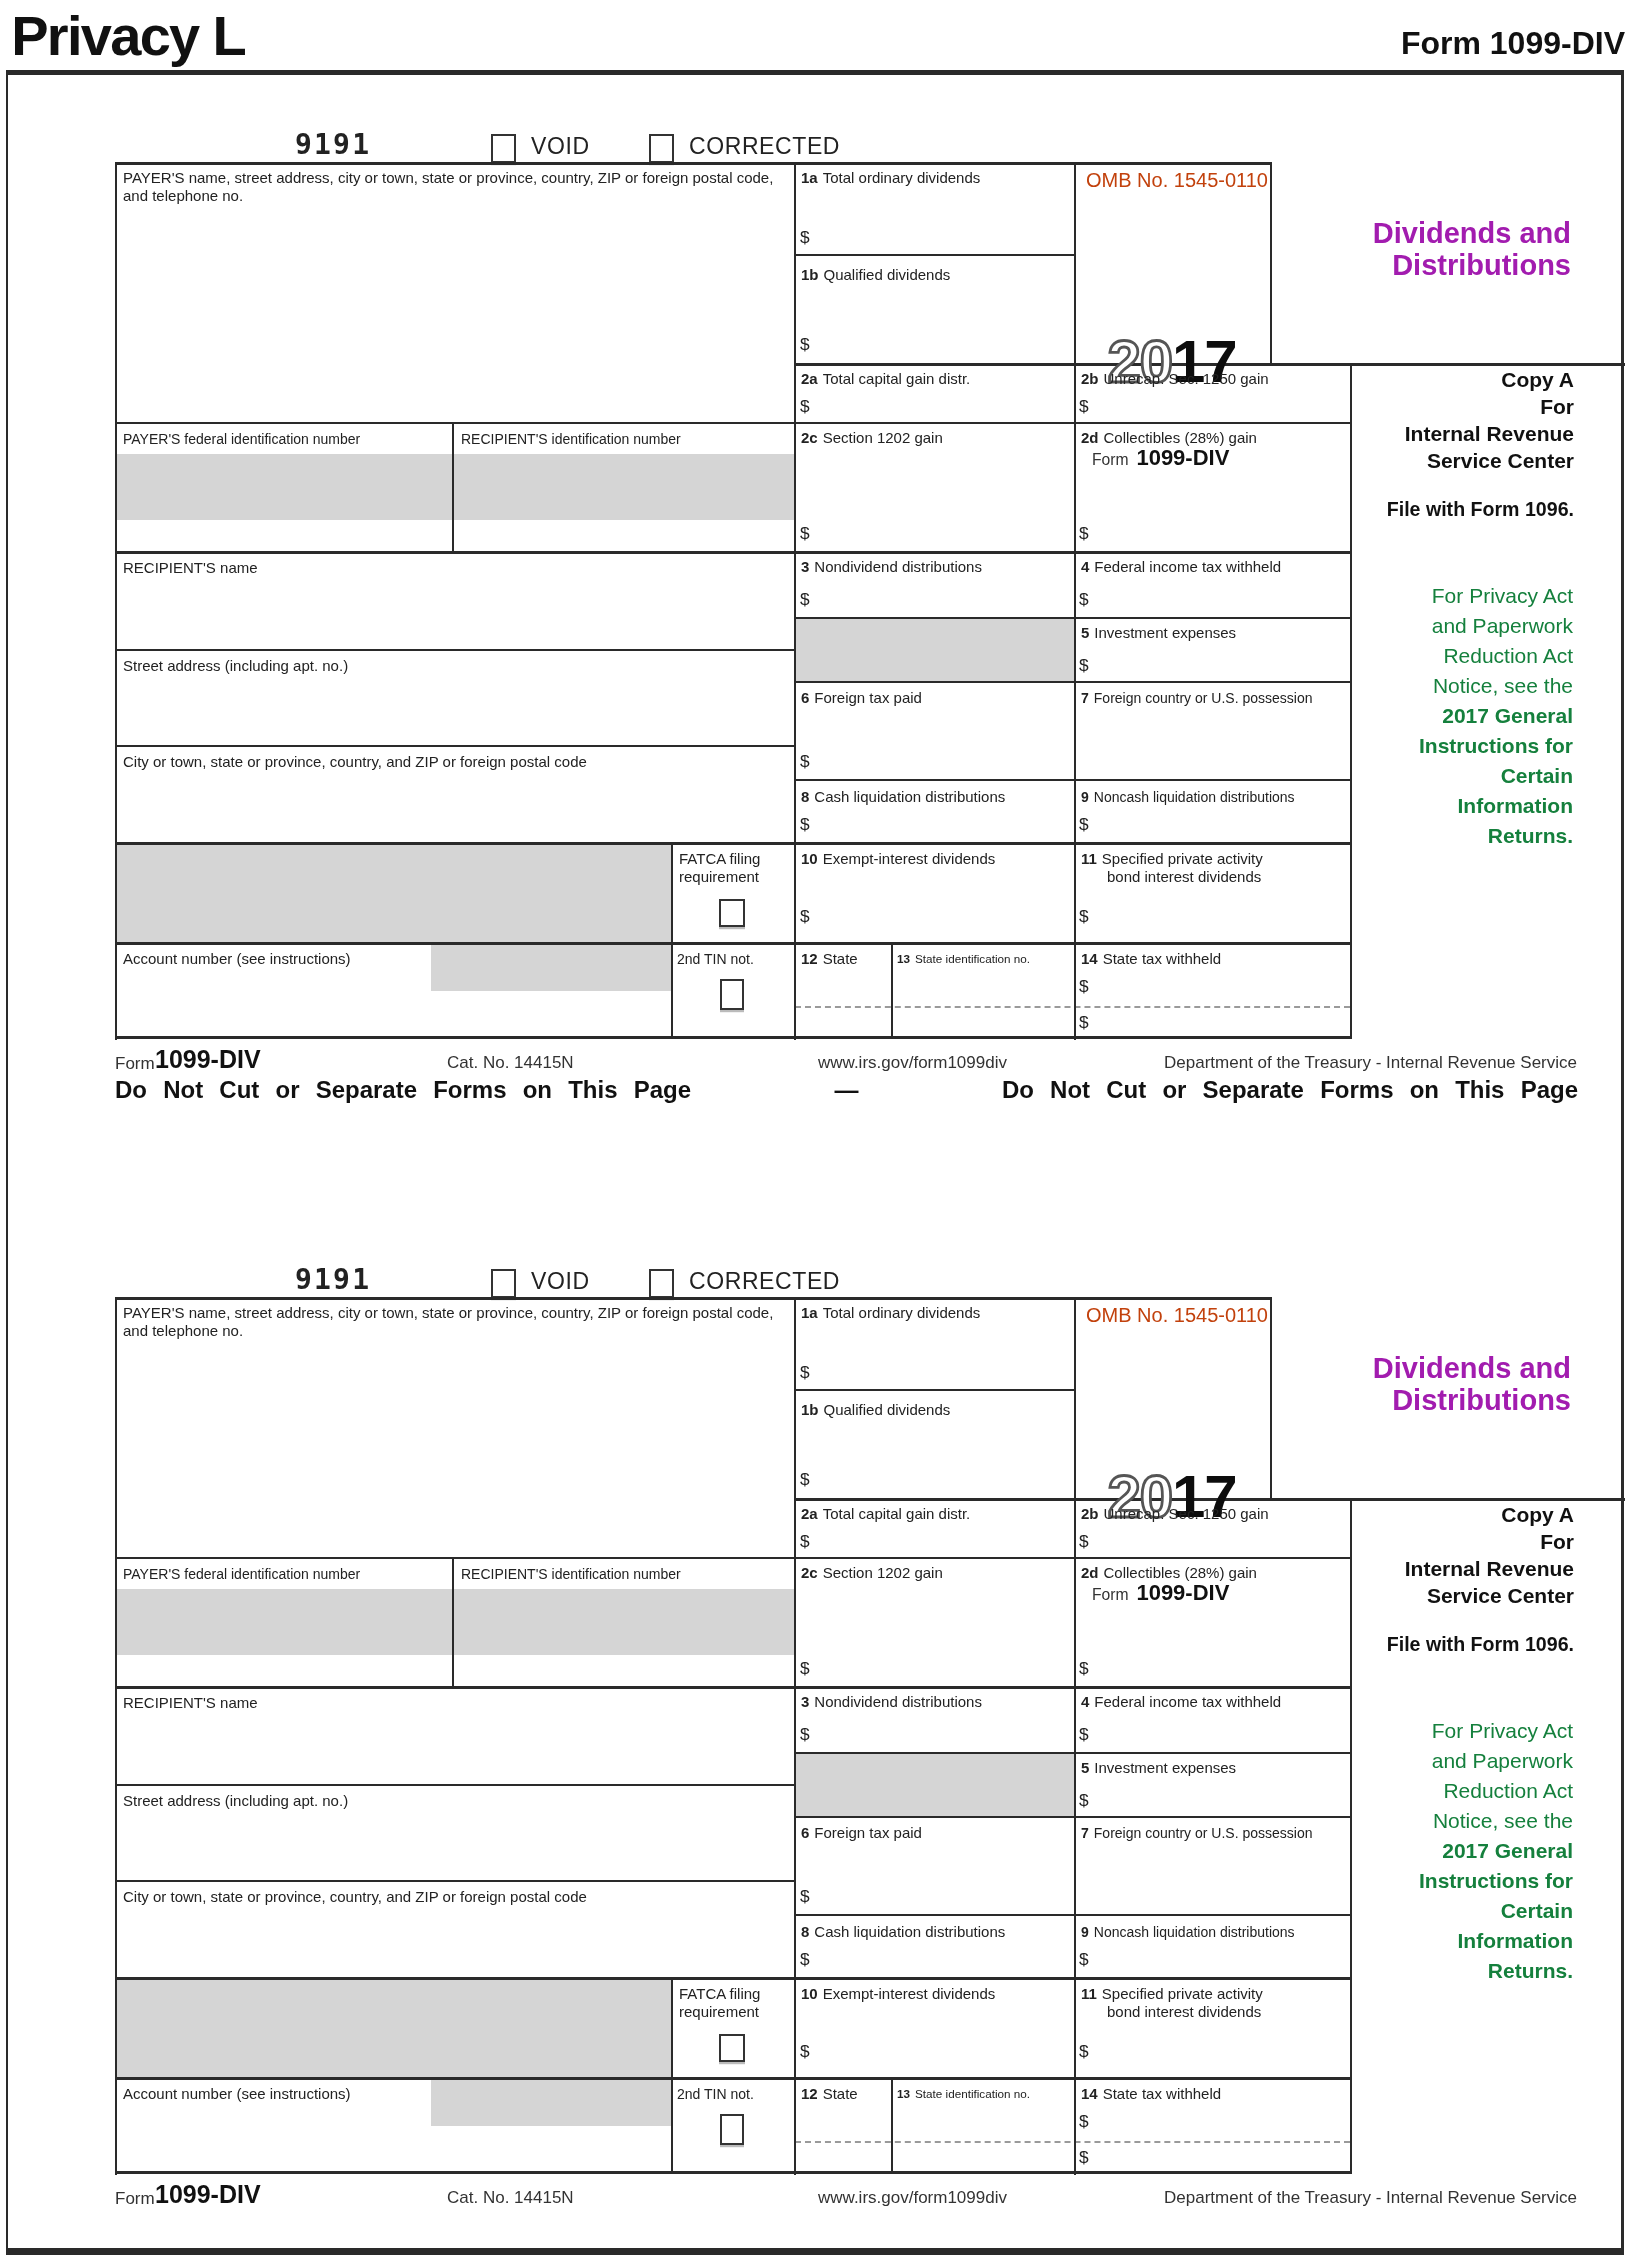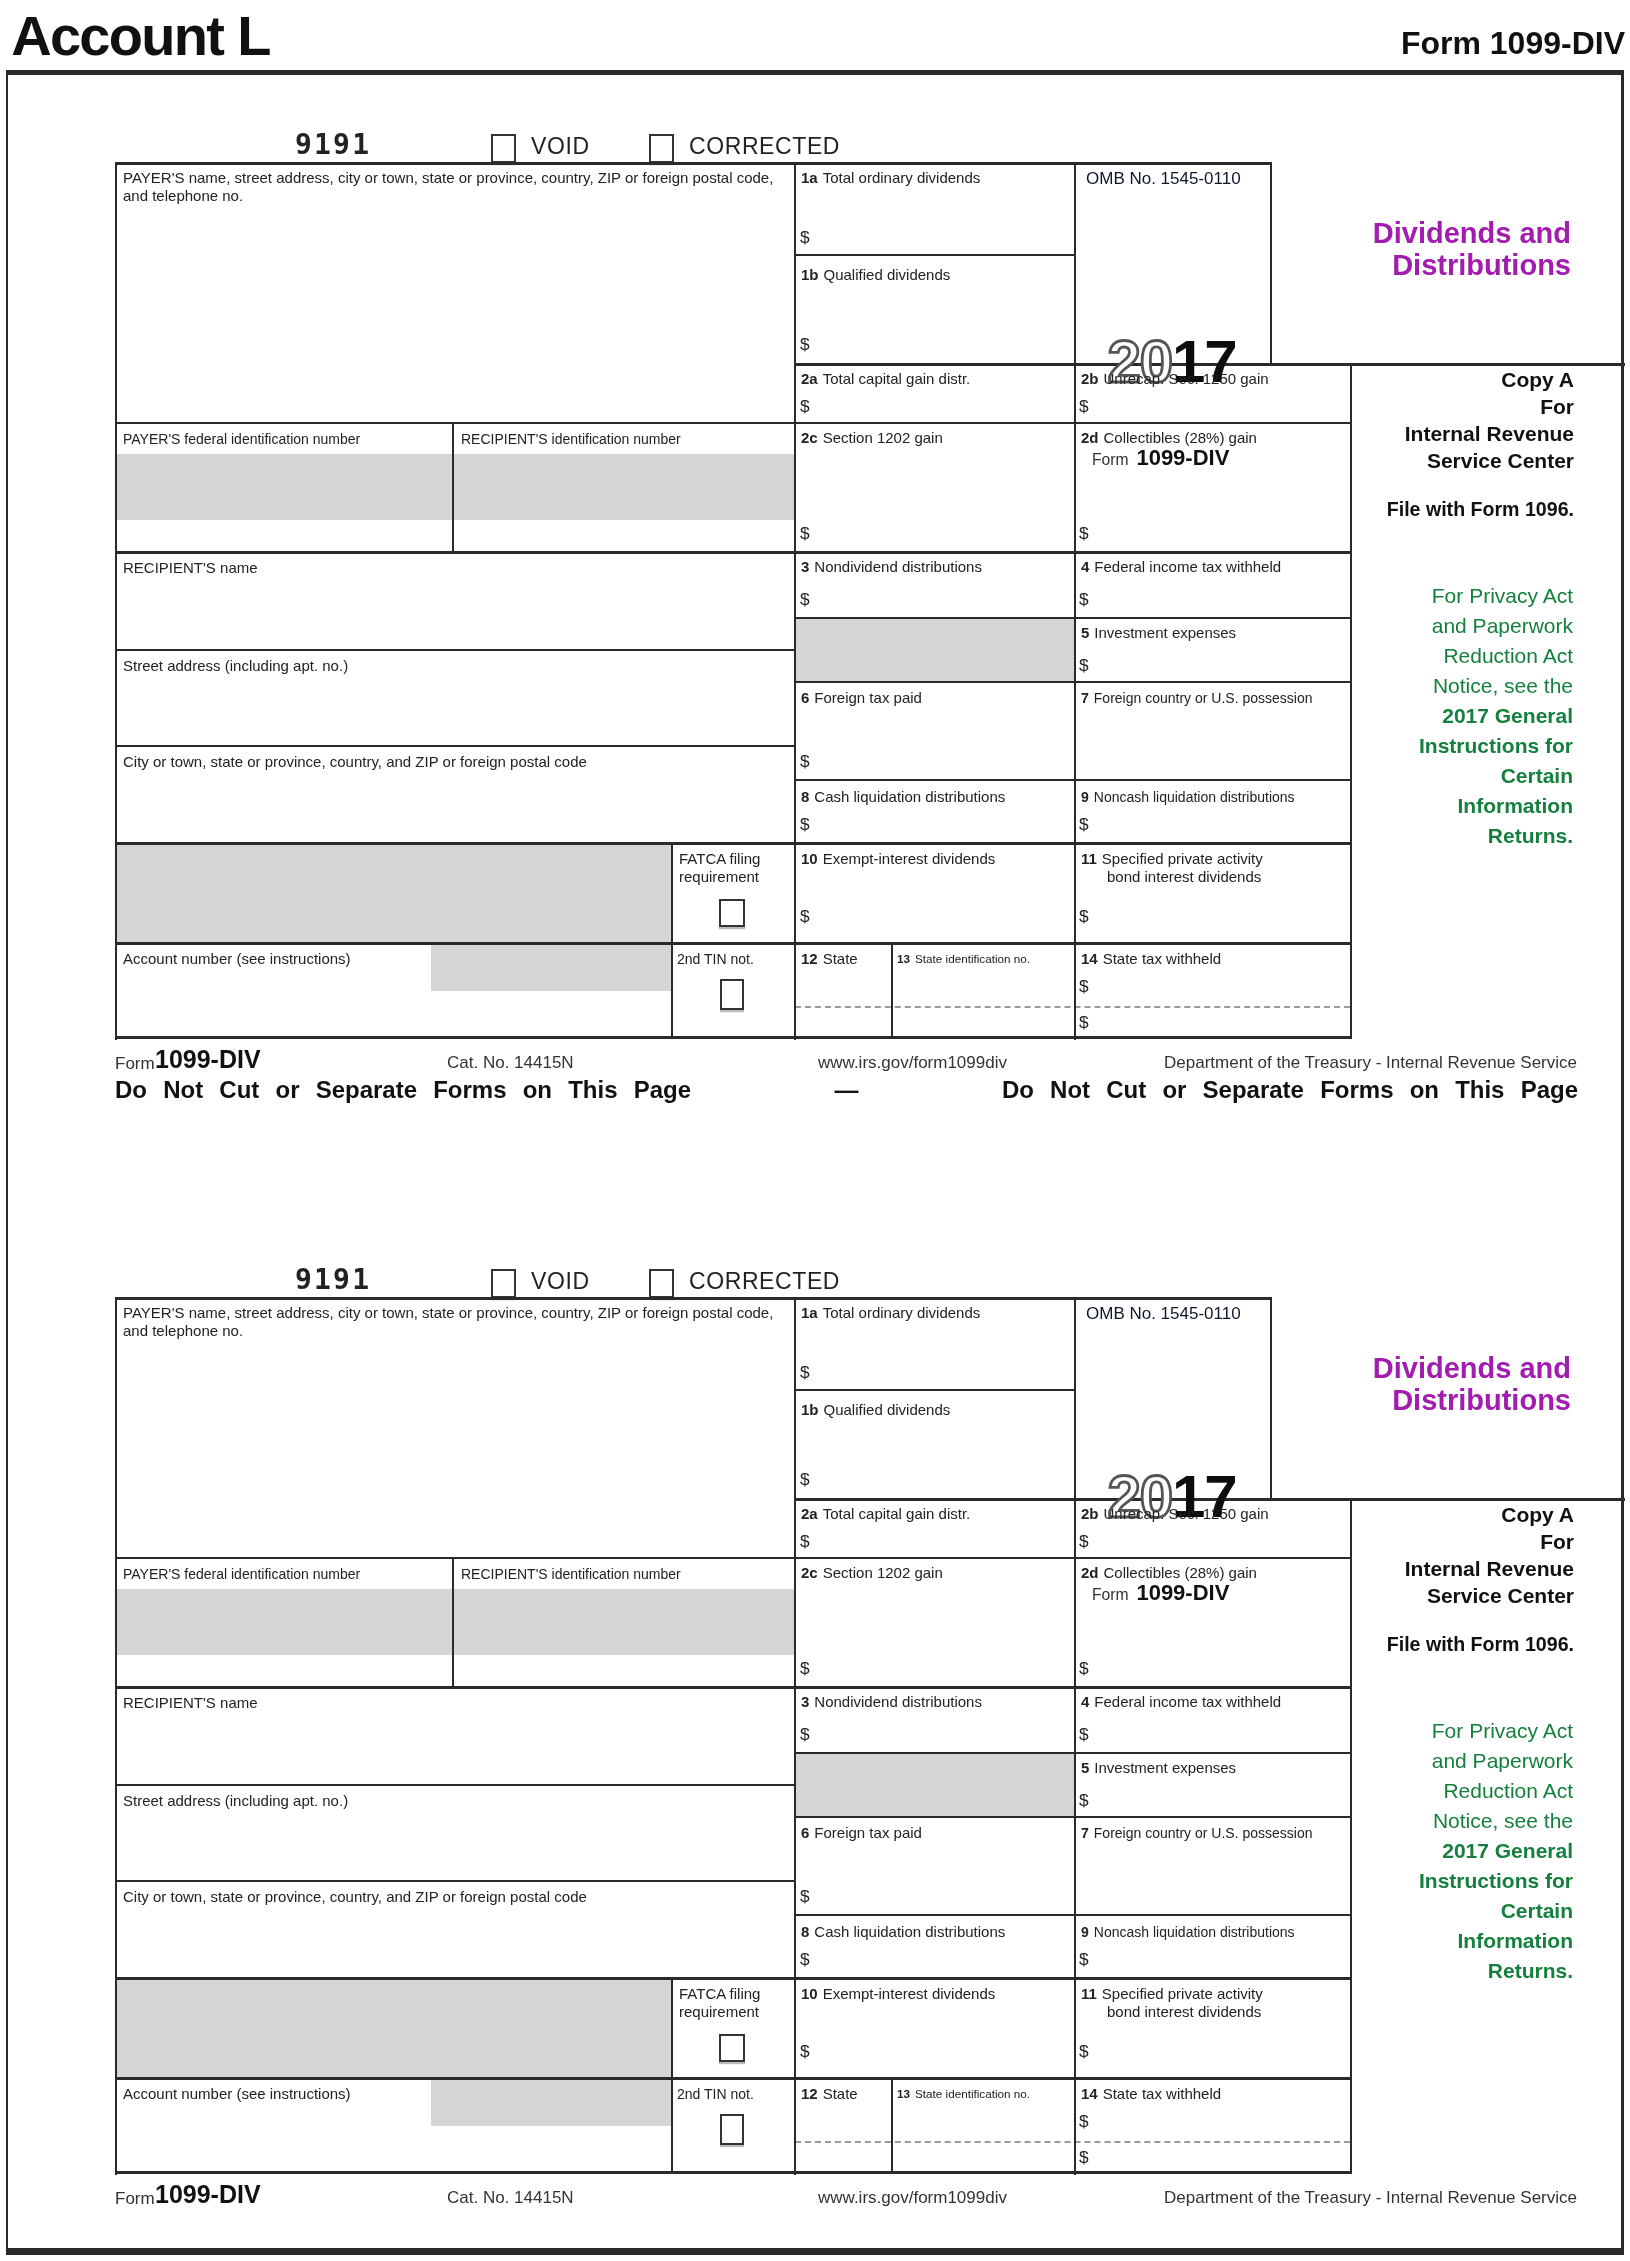--- a/index.html
+++ b/index.html
@@ -17,21 +17,21 @@
   .pageref{position:absolute;left:1119px;top:24.6px;width:506px;text-align:right;font-size:32px;font-weight:bold;color:#111;}
   .code{position:absolute;font-family:"DejaVu Sans Mono",monospace;font-size:28px;font-weight:bold;letter-spacing:2.2px;color:#222;}
   .chklbl{position:absolute;font-size:23px;color:#222;letter-spacing:0.6px;}
   .cb{position:absolute;width:24.6px;height:29px;border:2.2px solid #333;background:#fff;box-sizing:border-box;box-shadow:0 2.2px 0 #bbb;}
   .cbs{position:absolute;width:23.5px;height:31px;border:2.2px solid #333;background:#fff;box-sizing:border-box;box-shadow:0 2.2px 0 #bbb;}
   .lbl{position:absolute;font-size:15px;line-height:1.22;color:#222;}
   .sm{font-size:14px;}
   .xs{font-size:11.7px;}
   .n{font-weight:bold;padding-right:5px;}
   .d{position:absolute;font-size:17.3px;color:#222;}
-  .omb{position:absolute;font-size:17px;color:#0f172a;}
+  .omb{position:absolute;font-size:20px;color:#c2410c;}
   .year{position:absolute;left:1074px;top:204px;width:196px;text-align:center;font-size:60px;font-weight:bold;letter-spacing:-1.1px;}
   .y20{color:#fff;-webkit-text-stroke:2.8px #555;text-stroke:2.8px #555;text-align:center;}
   .y17{color:#0d0d0d;}
   .fomb{position:absolute;left:1092px;top:322px;font-size:15.7px;color:#333;}
   .fomb b{font-size:22px;color:#111;padding-left:7.8px;}
   .title{position:absolute;left:1303px;top:94px;width:268px;text-align:right;
          font-size:29px;font-weight:bold;line-height:32px;color:#a21caf;}
   .copya{position:absolute;left:1320px;top:243px;width:254px;text-align:right;
          font-size:21px;font-weight:bold;line-height:27px;color:#111;}
   .copya .fw{margin-top:22.4px;font-size:19.6px;}
@@ -41,21 +41,21 @@
   .footer-sm{position:absolute;font-size:17px;color:#333;}
   .fnum{position:absolute;font-size:25px;font-weight:bold;color:#111;}
   .cut{position:absolute;left:115px;top:953px;width:1463px;display:flex;justify-content:space-between;
        align-items:baseline;font-size:24px;font-weight:bold;color:#111;word-spacing:9.5px;white-space:nowrap;}
   .copy{position:absolute;left:0;width:1630px;height:1001px;}
 </style>
 </head>
 <body>
 
 <div class="page">
-  <div class="exhibit">Account L</div>
+  <div class="exhibit">Privacy L</div>
   <div class="pageref">Form 1099-DIV</div>
 
   <div class="pb" style="left:5.6px;top:70px;width:1618px;height:5px;"></div>
   <div class="pb" style="left:5.6px;top:70px;width:2.8px;height:2185px;"></div>
   <div class="pb" style="left:1621px;top:70px;width:2.8px;height:2185px;"></div>
   <div class="pb" style="left:5.6px;top:2248px;width:1618px;height:6.7px;"></div>
 
   <div id="copies">
       <div class="copy" style="top: 123px;">
 

